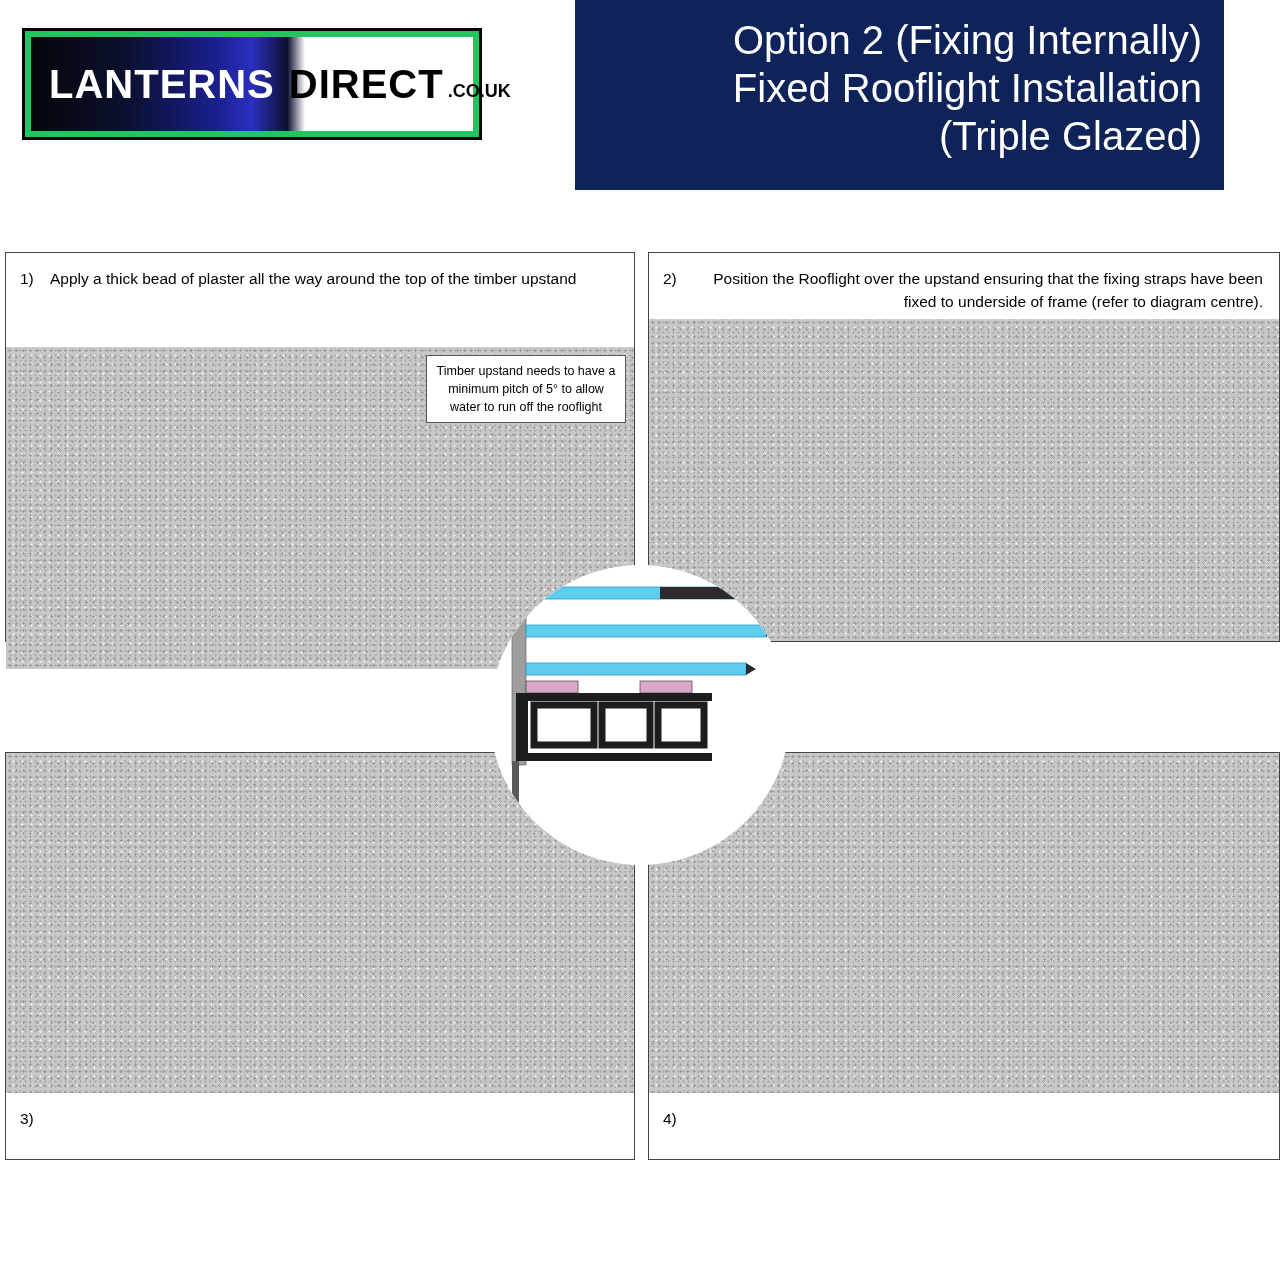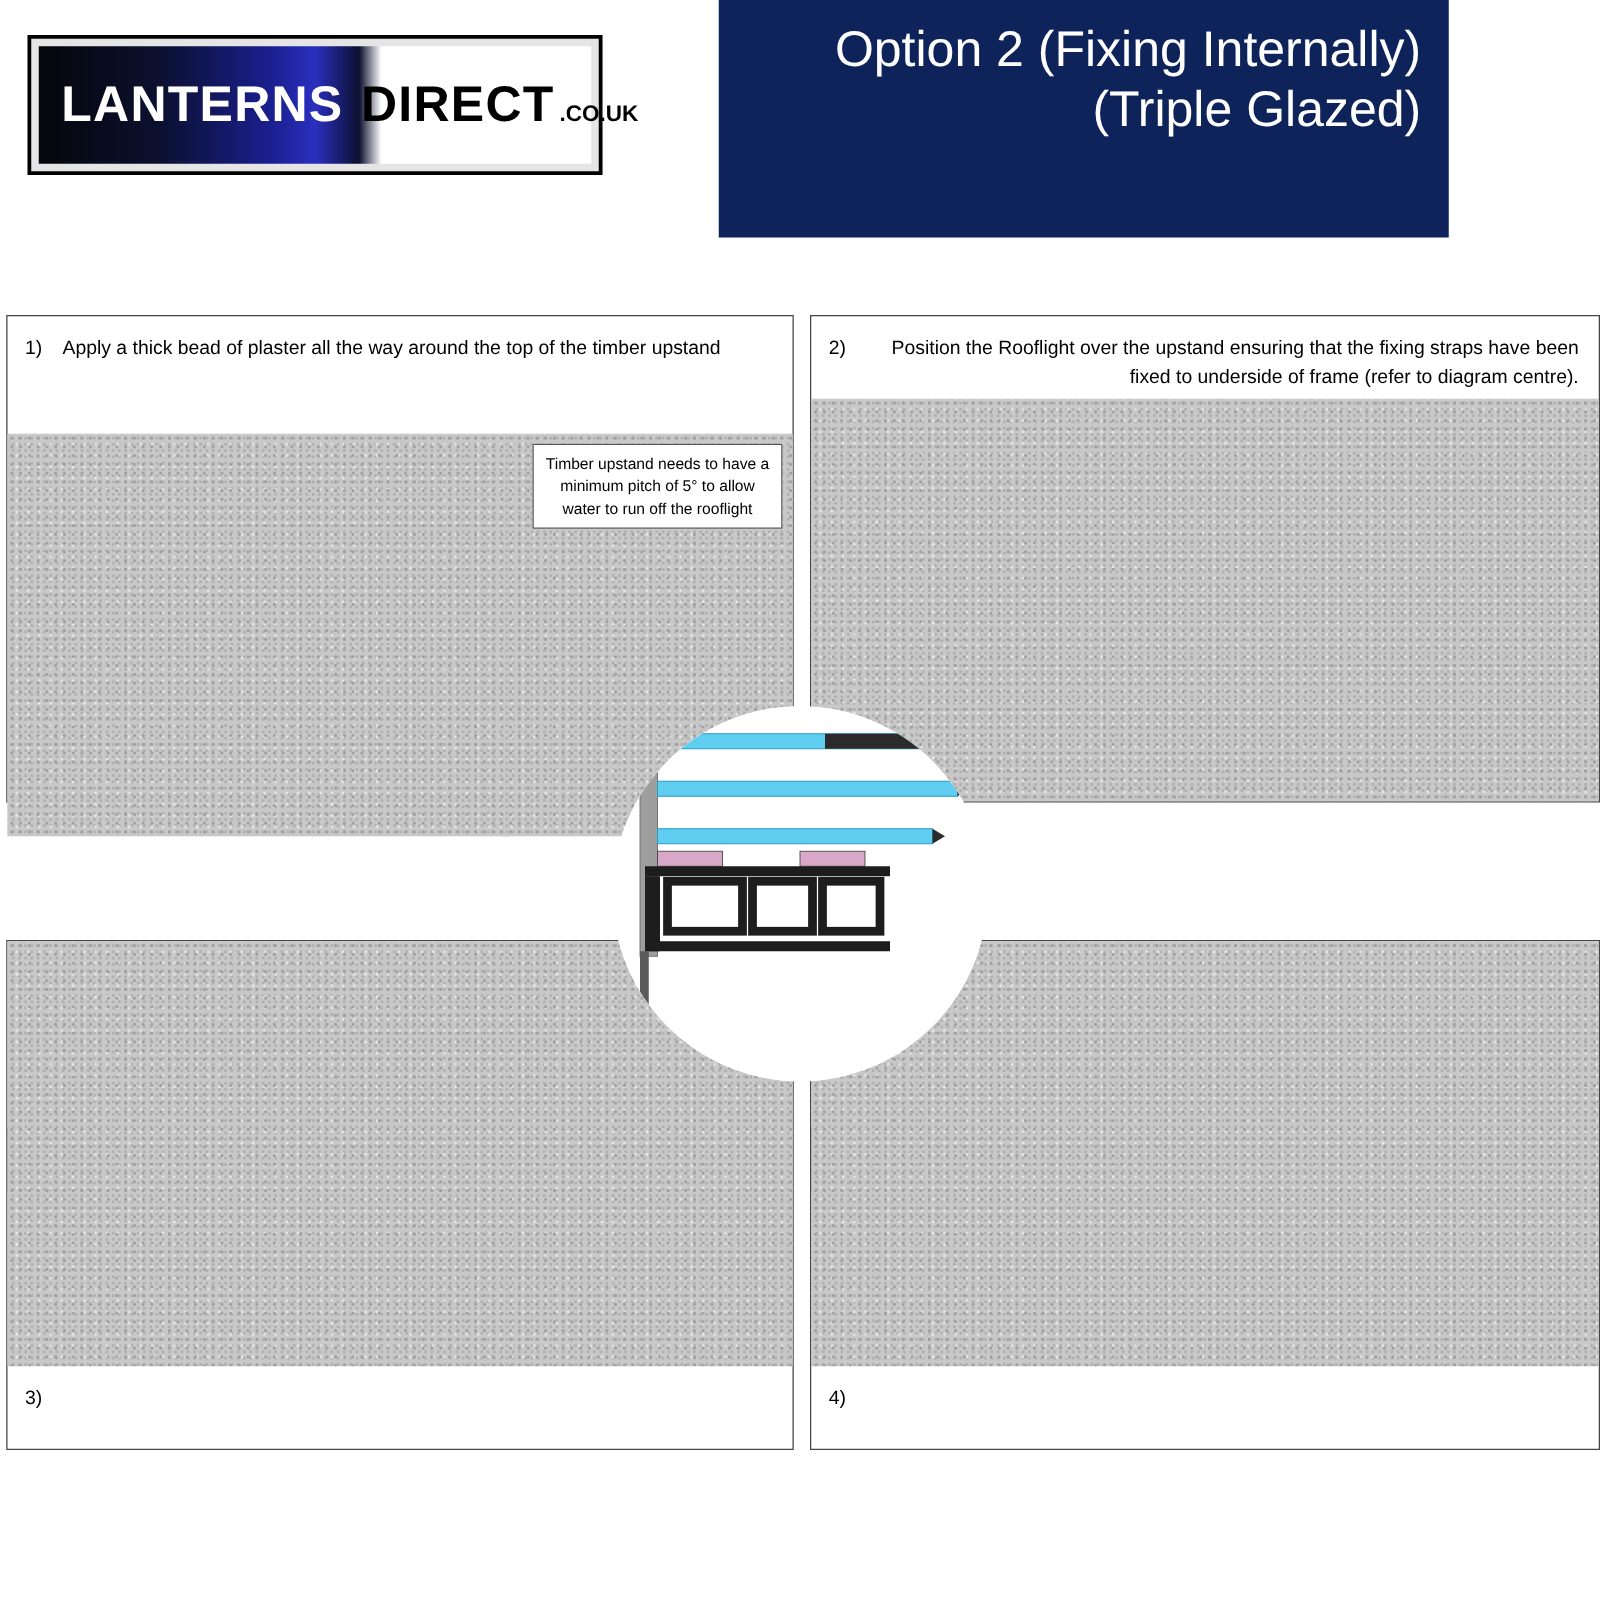--- a/index.html
+++ b/index.html
@@ -11,42 +11,42 @@
     position:relative;
     overflow:hidden;
   }
 
   
   .header{
     position:absolute;left:0;top:0;width:1280px;height:190px;
   }
   .logo-box{
     position:absolute;left:22px;top:28px;width:460px;height:112px;
-    border:3px solid #000;background:#e5e5e5;
+    border:3px solid #000;background:#22c55e;
     box-sizing:border-box;
   }
   .logo-inner{
     position:absolute;left:6px;top:6px;right:6px;bottom:6px;
     background:linear-gradient(90deg,#05060a 0%,#0b1030 22%,#1a1f8f 42%,#2a2fbf 50%,#0d1030 58%,#ffffff 62%,#ffffff 100%);
     display:flex;align-items:center;
   }
   .logo-text1{
     color:#ffffff;font-weight:bold;font-size:40px;letter-spacing:1px;
     margin-left:18px;
   }
   .logo-text2{
     color:#000000;font-weight:bold;font-size:40px;letter-spacing:1px;
     margin-left:14px;
   }
   .logo-text3{
     color:#000000;font-weight:bold;font-size:18px;margin-left:4px;margin-top:14px;
   }
 
   .title-banner{
-    position:absolute;left:575px;top:0;width:584px;height:190px;
+    position:absolute;left:575px;top:0;width:649px;height:190px;
     background:#0d2359;
     color:#ffffff;
     text-align:right;
     box-sizing:border-box;
     padding:16px 22px 0 0;
   }
   .title-banner div{
     font-size:40px;line-height:48px;font-weight:normal;
     font-family:"Liberation Sans", sans-serif;
     letter-spacing:0px;
@@ -129,20 +129,21 @@
   <div class="logo-box">
     <div class="logo-inner">
       <span class="logo-text1">LANTERNS</span>
       <span class="logo-text2">DIRECT</span>
       <span class="logo-text3">.CO.UK</span>
     </div>
   </div>
 
   <div class="title-banner">
     <div>Option 2 (Fixing Internally)</div>
+    <div>Fixed Rooflight Installation</div>
     <div>(Triple Glazed)</div>
   </div>
 </div>
 
 <div class="panel" id="p1">
   <div class="cap">
     <div class="num">1)</div>
     <div class="txt">Apply a thick bead of plaster all the way around the top of the timber upstand</div>
   </div>
   <div class="img">

